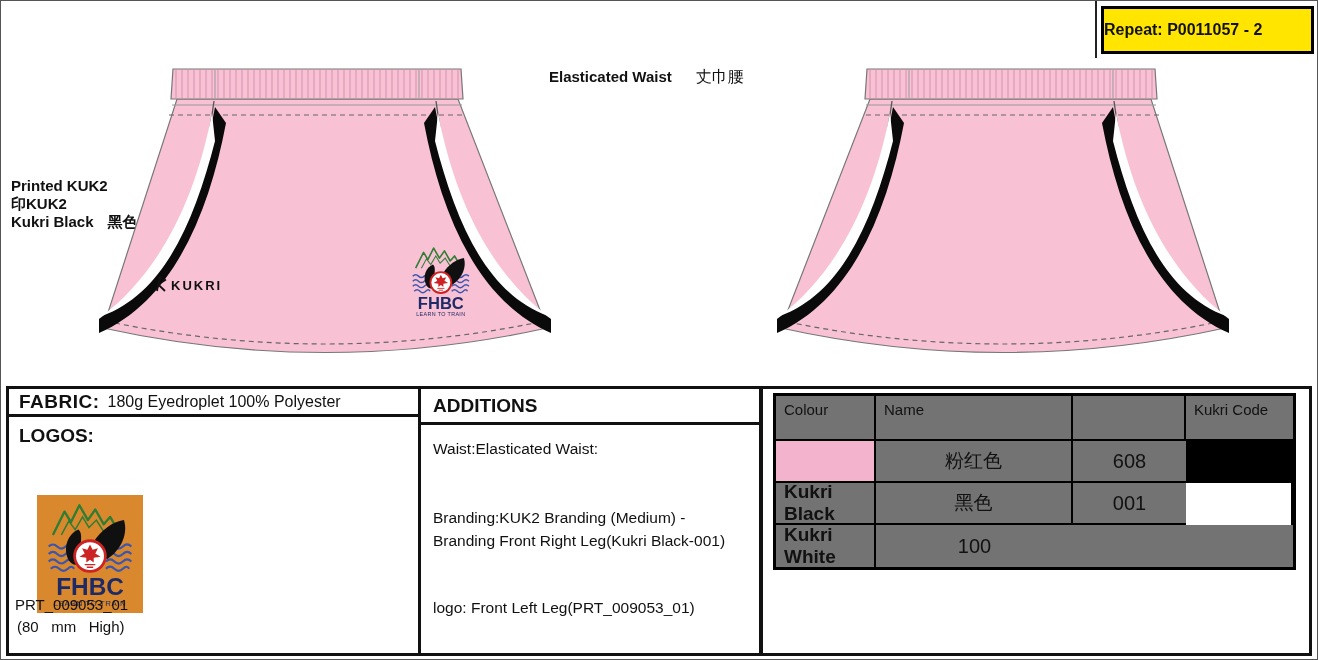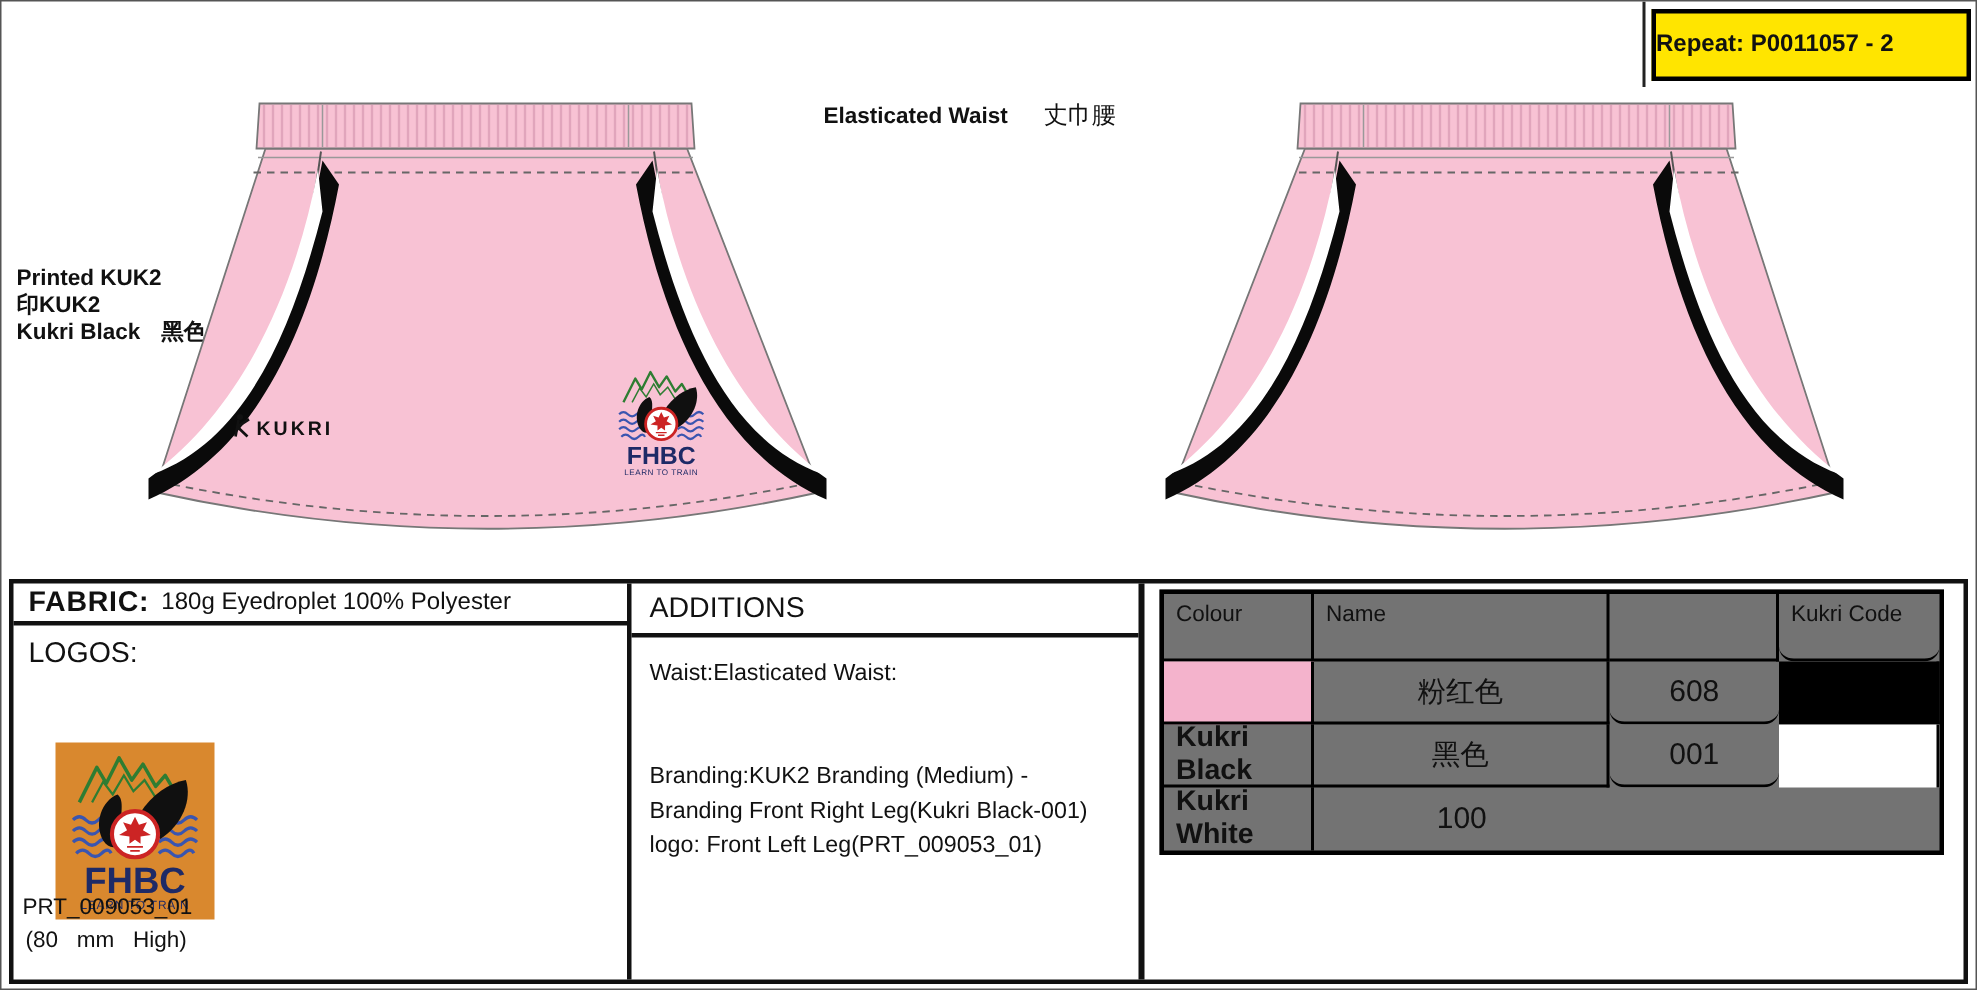--- a/index.html
+++ b/index.html
@@ -40,44 +40,44 @@
   .col-right { flex:1; position:relative; }
 
   .fabric-row {
     height:28px; border-bottom:3px solid #111; display:flex; align-items:center;
     padding-left:10px; gap:8px; flex:none;
   }
   .fabric-row .lbl { font-size:19px; font-weight:bold; letter-spacing:0.5px; }
   .fabric-row .val { font-size:16px; }
 
   .logos-area { flex:1; position:relative; padding:8px 10px; }
-  .logos-area .lbl { font-size:19px; font-weight:normal; }
+  .logos-area .lbl { font-size:19px; font-weight:bold; }
   .logo-box {
     position:absolute; left:28px; top:78px; width:106px; height:118px;
     background:var(--orange);
   }
   .prt-code { position:absolute; left:6px; bottom:40px; font-size:15px; }
   .prt-size { position:absolute; left:8px; bottom:18px; font-size:15px; white-space:pre; }
 
   .additions-header {
     height:36px; border-bottom:3px solid #111; display:flex; align-items:center;
-    padding-left:12px; font-size:19px; font-weight:normal; flex:none;
+    padding-left:12px; font-size:19px; font-weight:bold; flex:none;
   }
   .additions-body { padding:12px 12px; font-size:15.5px; line-height:23px; }
   .additions-body p.gap1 { margin-top:46px; }
-  .additions-body p.gap2 { }
+  .additions-body p.gap2 { margin-top:44px; }
 
   
   .spec-table {
     position:absolute; left:10px; top:4px; border:3px solid #000; background:#737373;
     display:grid; grid-template-columns:100px 197px 113px 107px;
     grid-template-rows:45px 42px 42px 42px;
   }
   .spec-table .cell { border-right:2px solid #000; border-bottom:2px solid #000; display:flex; align-items:center; }
-  .spec-table .cell.c4 { border-right:none;border-radius:10px; }
+  .spec-table .cell.c4 { border-right:none; }
   .spec-table .cell.r4 { border-bottom:none; }
   .spec-table .hd { font-size:15px; align-items:flex-start; padding:5px 0 0 8px; }
   .spec-table .name { font-size:19px; font-weight:bold; padding-left:8px; }
   .spec-table .zh   { font-size:19px; justify-content:center; }
   .spec-table .code { font-size:20px; justify-content:center; }
 
   svg text { font-family:"Liberation Sans","DejaVu Sans",sans-serif; }
   .defs-holder { position:absolute; width:0; height:0; overflow:hidden; }
 </style>
 </head>

